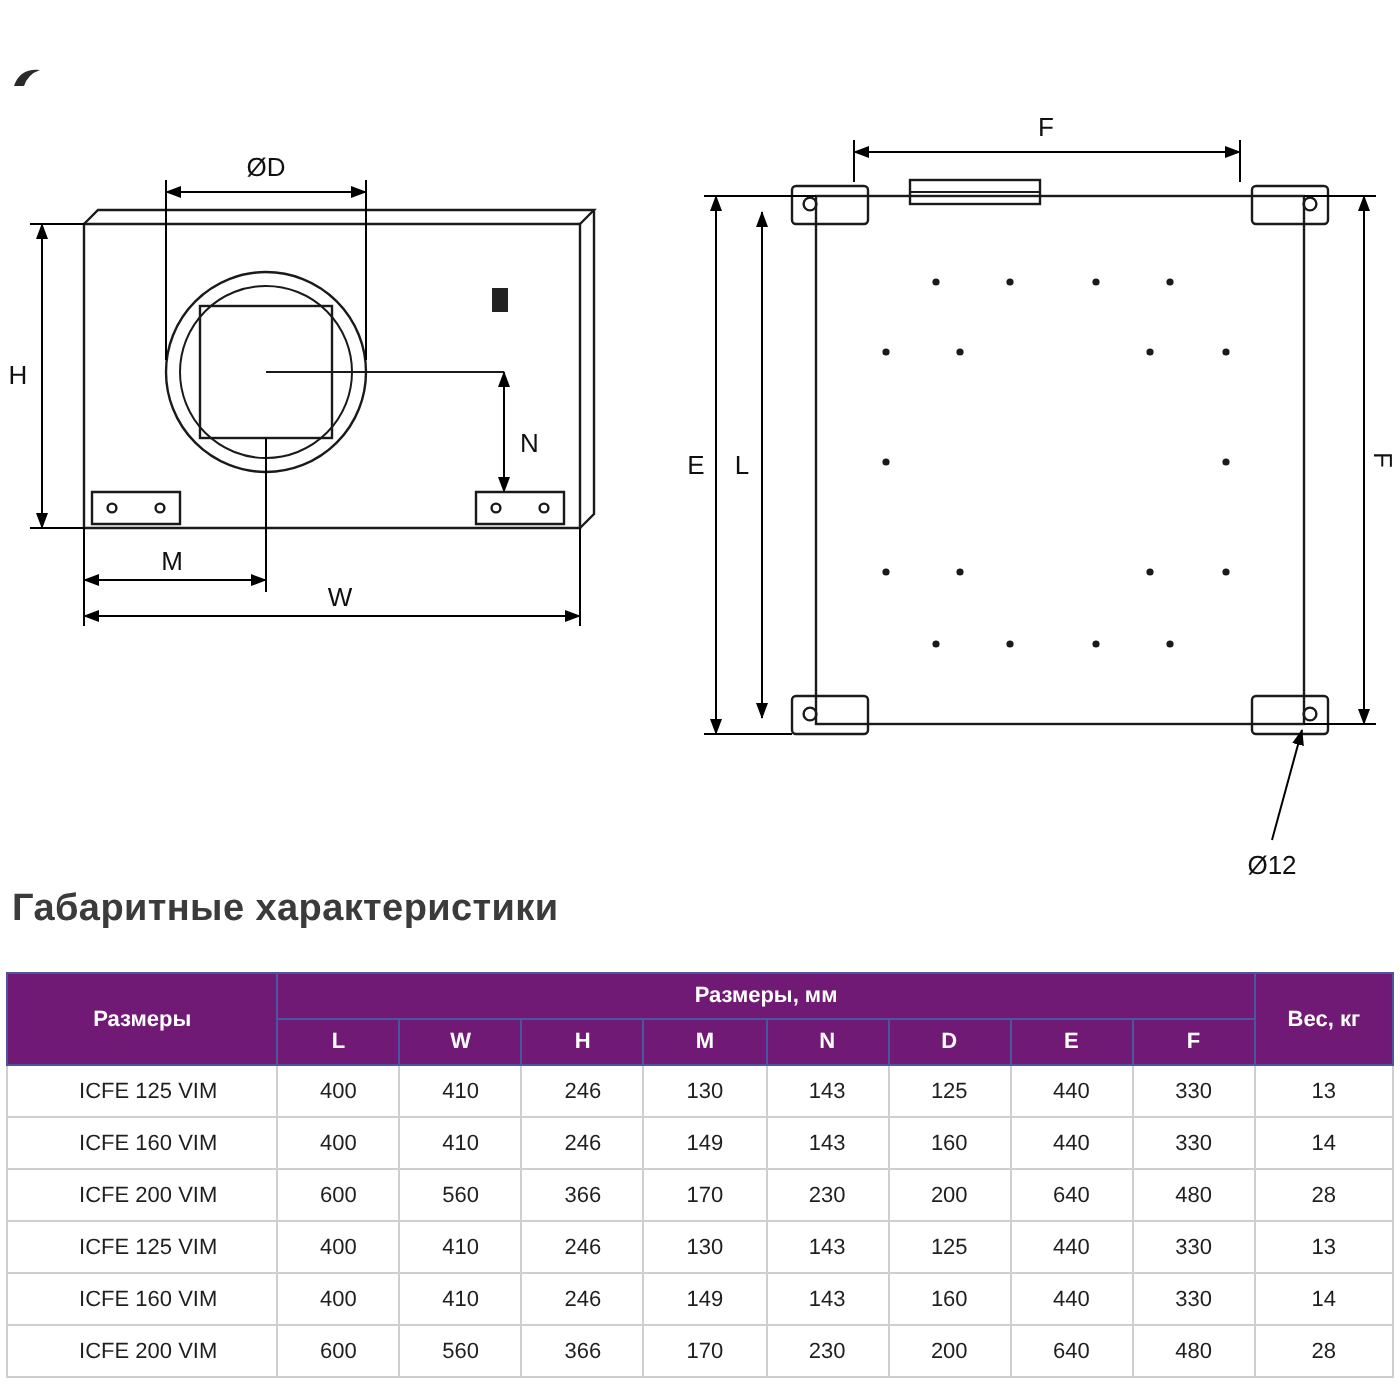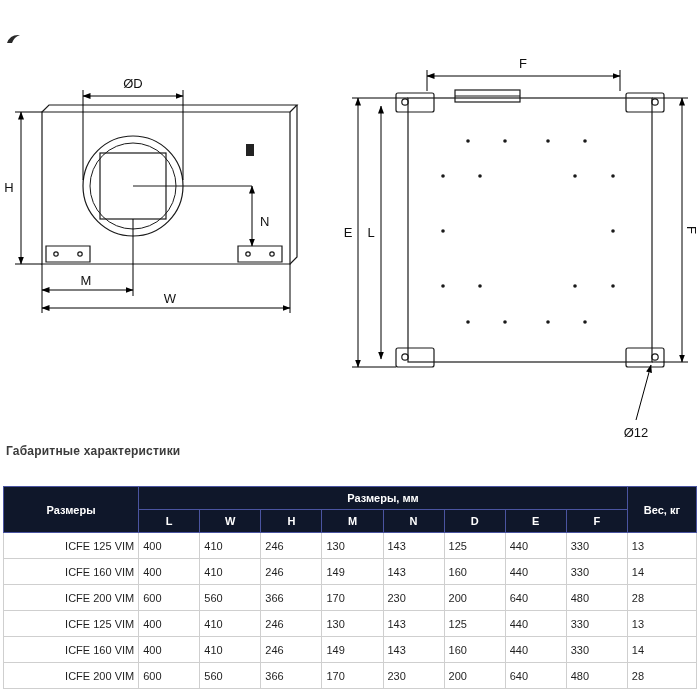--- a/index.html
+++ b/index.html
@@ -7,34 +7,34 @@
     width:700px;height:700px;position:relative;overflow:hidden;
     background:#ffffff;font-family:"Liberation Sans",sans-serif;
   }
   svg{display:block;}
   svg text{font-family:"Liberation Sans",sans-serif;}
   .dimlbl{font-size:13px;fill:#101010;}
   .drawing-area{position:absolute;top:0;left:0;}
   .corner-mark{position:absolute;left:6px;top:33px;}
   .heading{
     position:absolute;left:6px;top:444px;
-    font-size:12px;font-weight:700;color:#3b3b3b;letter-spacing:.2px;
+    font-size:19px;font-weight:700;color:#3b3b3b;letter-spacing:.2px;
   }
   .table-wrap{position:absolute;left:3px;top:486px;width:694px;}
   table{width:100%;border-collapse:collapse;table-layout:fixed;}
   th,td{font-size:11px;}
   thead th{
-    background:#0f172a;color:#ffffff;border:1px solid #4a54a0;
+    background:#701a75;color:#ffffff;border:1px solid #4a54a0;
     font-weight:700;height:22px;padding:0 2px;text-align:center;
   }
   tbody td{
     border:1px solid #cfcfcf;background:#ffffff;color:#1f1f1f;
-    height:25px;padding:0 4px;
-  }
-  tbody td.model{text-align:right;padding-left:10px;}
+    text-align:center;height:25px;padding:0 4px;
+  }
+  tbody td.model{text-align:center;padding-left:10px;}
 </style>
 </head>
 <body>
 
 <svg class="corner-mark" width="16" height="12" viewBox="0 0 16 12">
   <path d="M1,10 Q4,1 14,2 Q8,4 6,10 Z" fill="#2a2a2a"></path>
 </svg>
 
 <svg class="drawing-area" width="700" height="445" viewBox="0 0 700 445">
   <defs>

